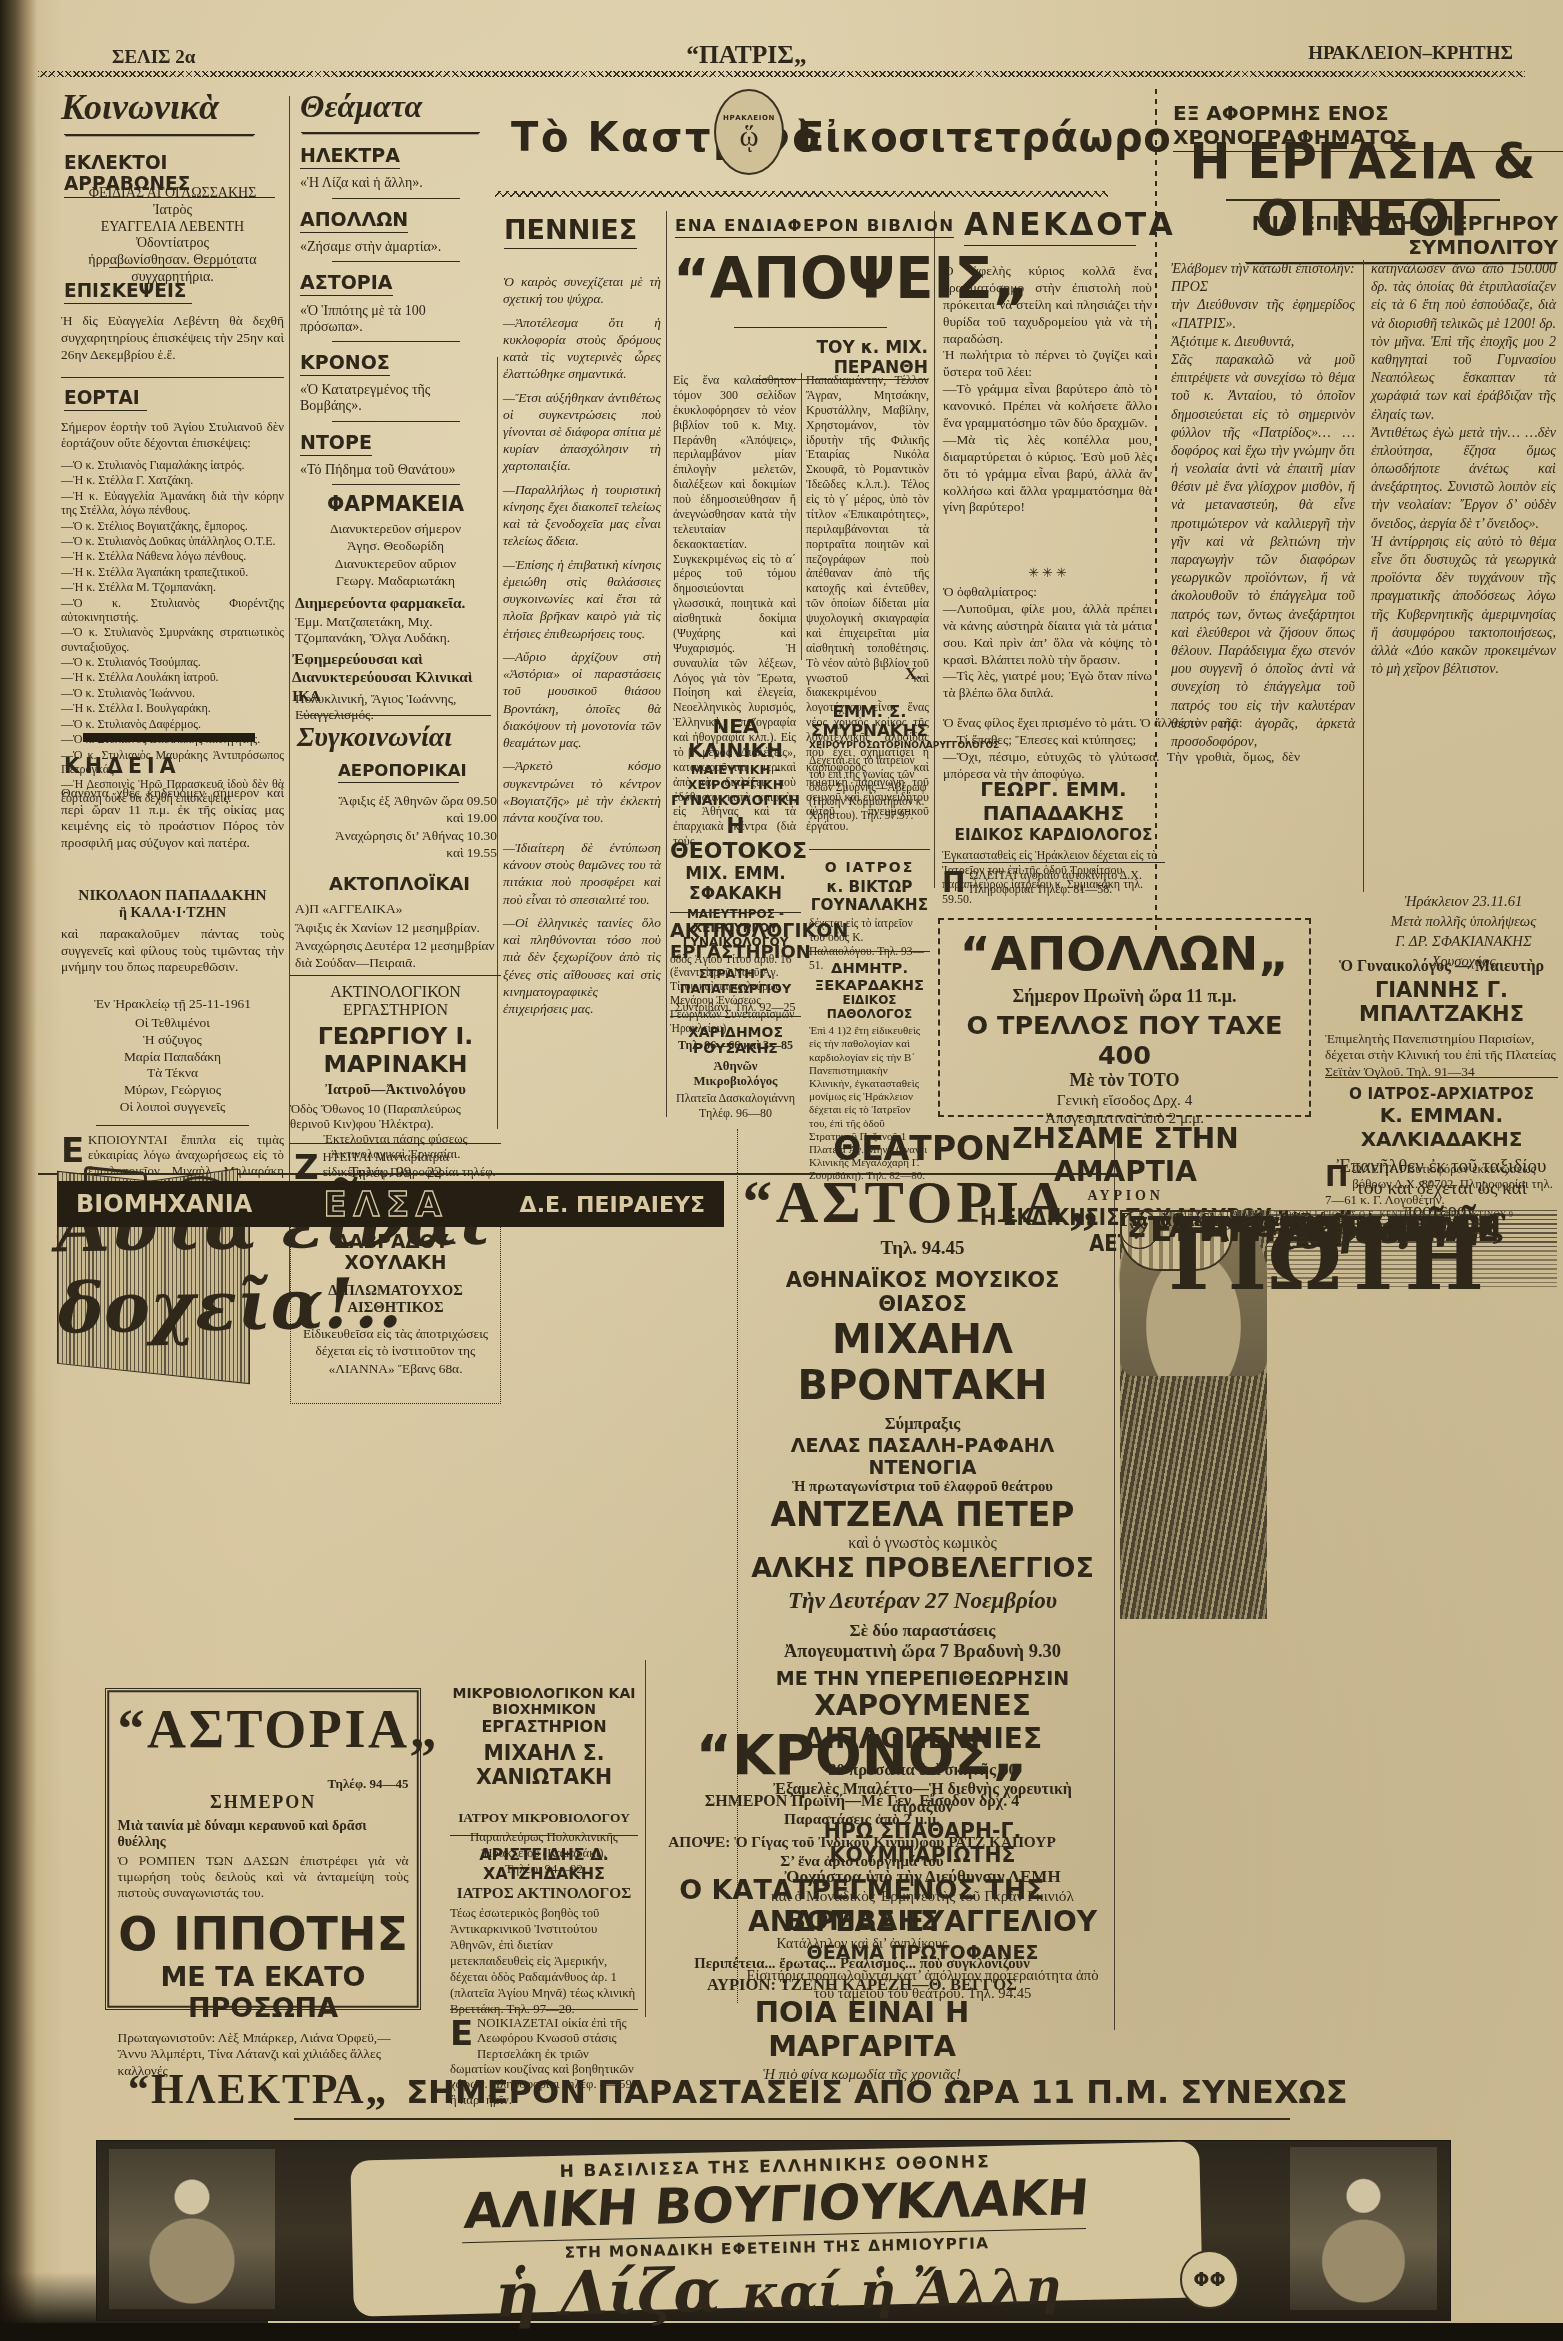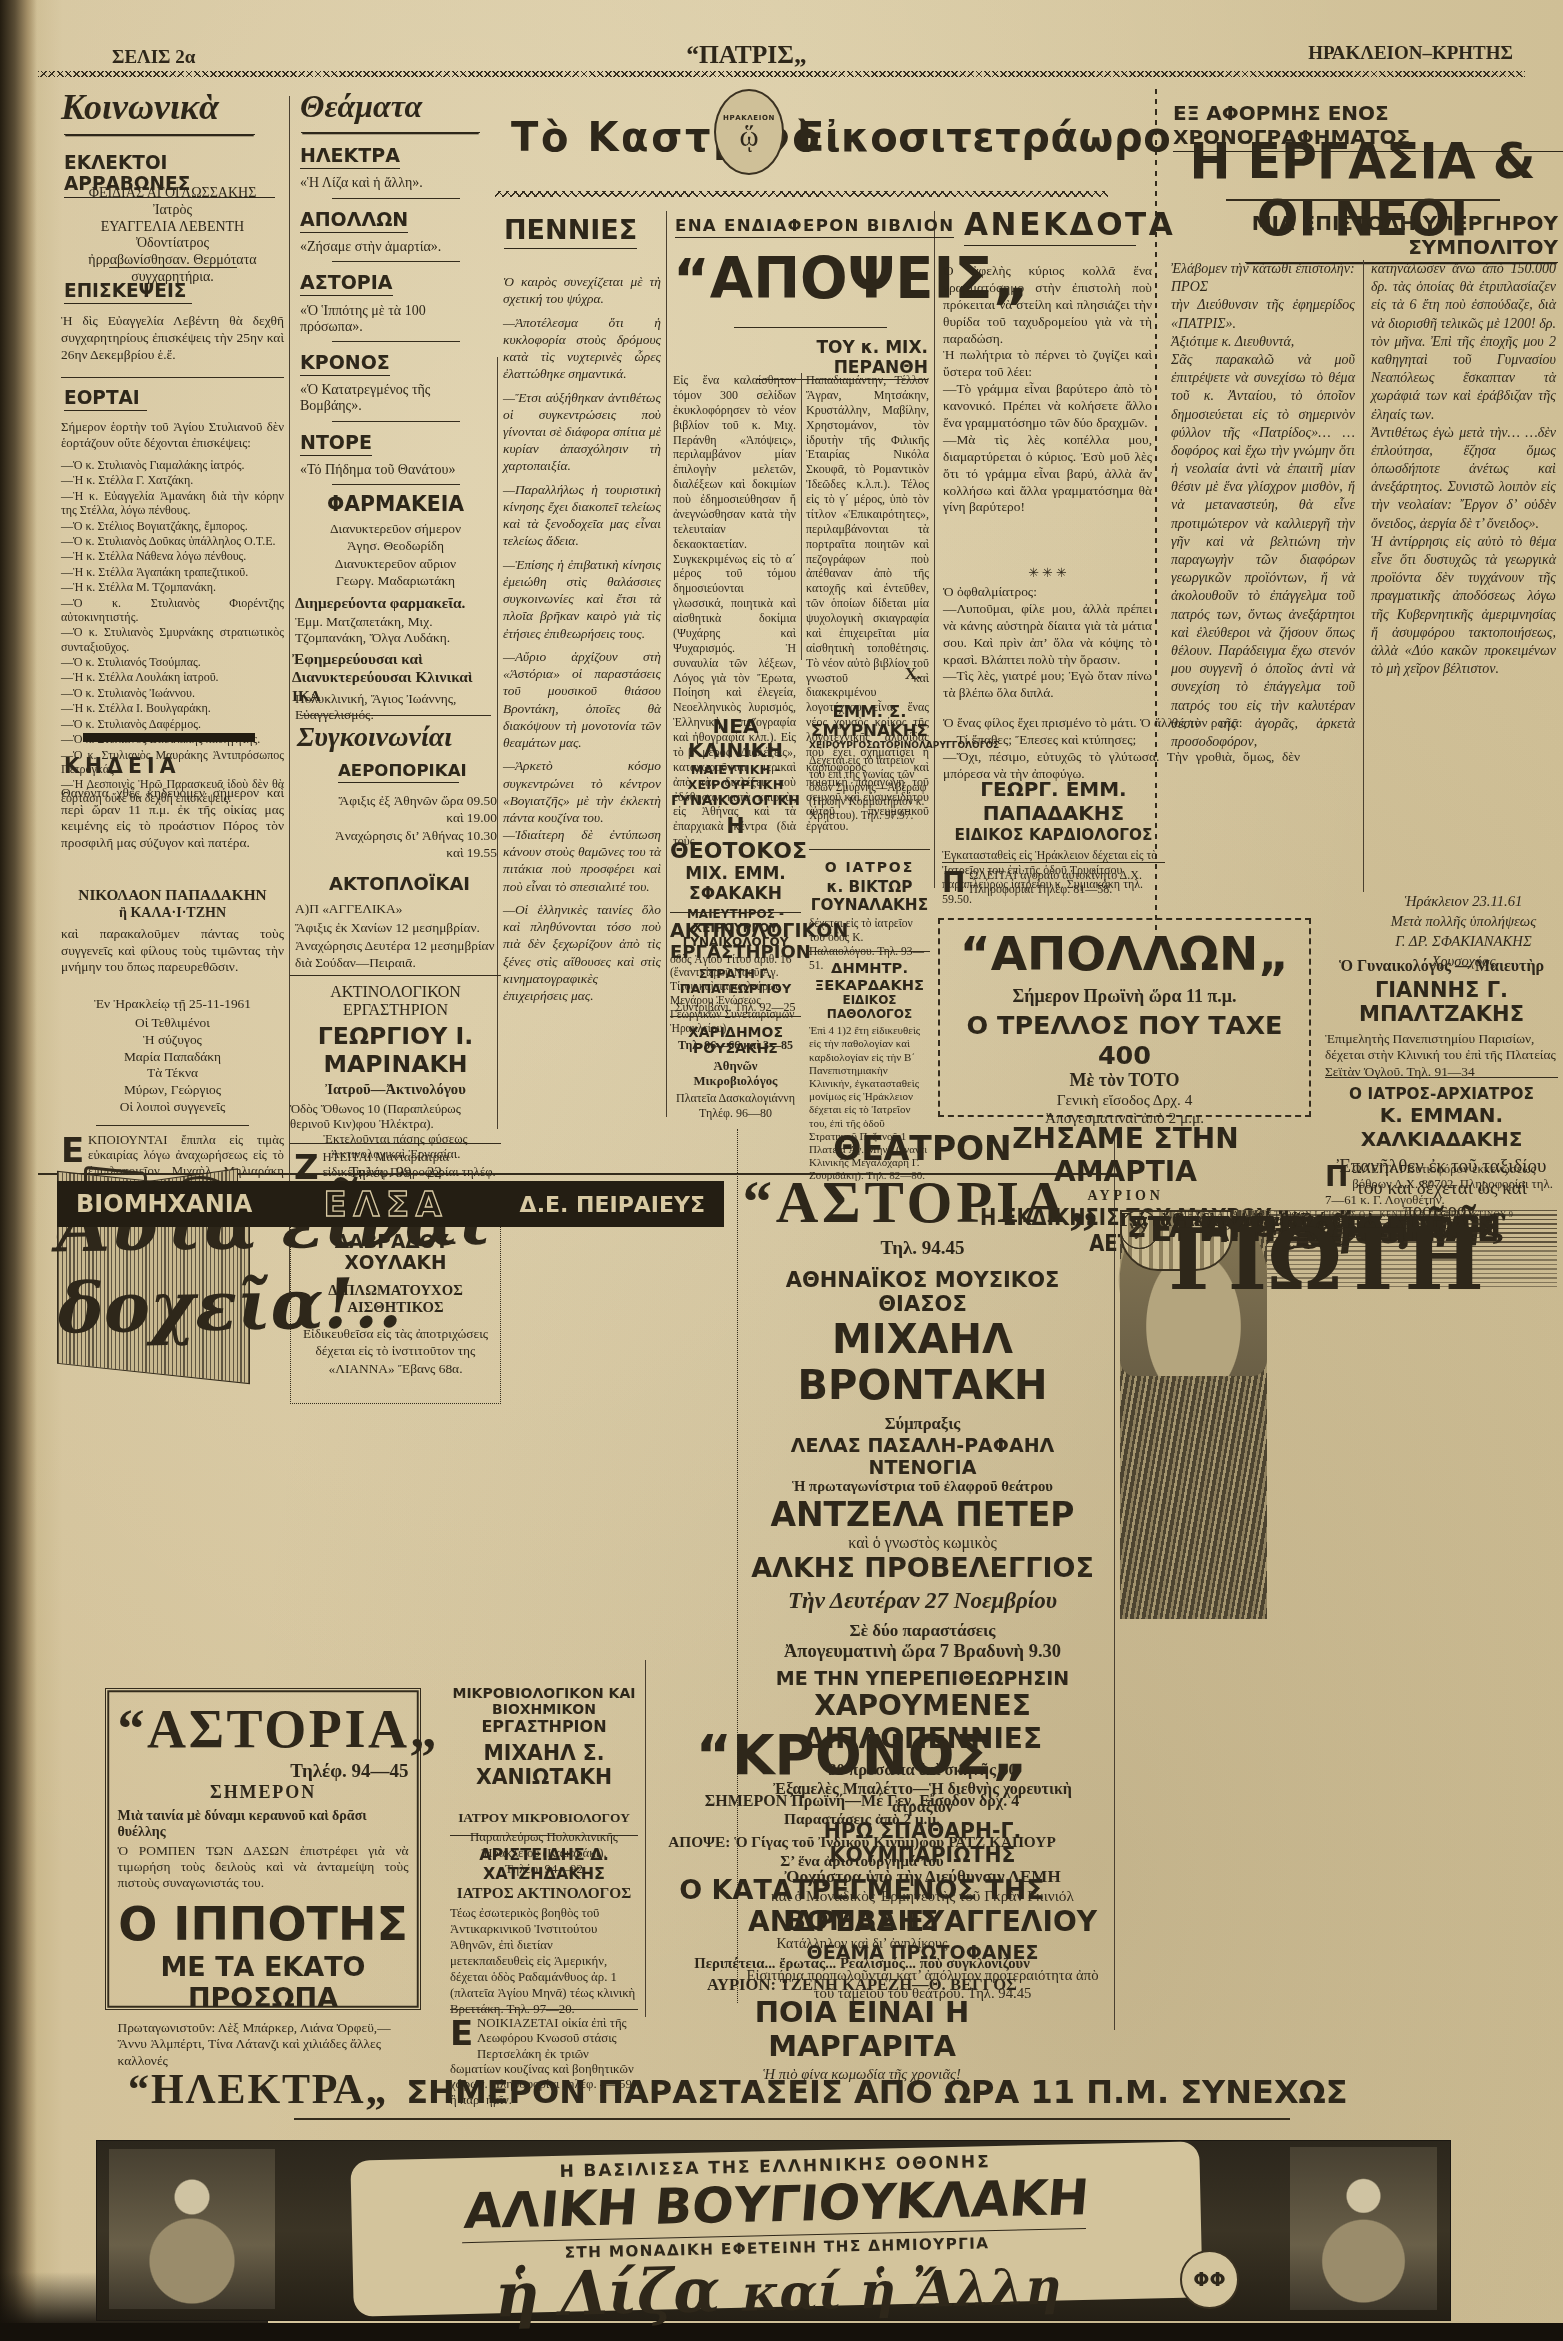--- a/index.html
+++ b/index.html
@@ -208,21 +208,21 @@
   <div class="b wavy" style="left:495px;top:191px;width:613px"></div>
 
   <div class="b ss bold u" style="left:504px;top:214px;font-size:27px">ΠΕΝΝΙΕΣ</div>
   <div class="b i j" style="left:503px;top:273px;width:158px;font-size:13.4px;line-height:1.28">
       <p style="margin:0 0 6.4px">Ὁ καιρὸς συνεχίζεται μὲ τὴ σχετική του ψύχρα.</p>
       <p style="margin:0 0 6.4px">—Ἀποτέλεσμα ὅτι ἡ κυκλοφορία στοὺς δρόμους κατὰ τὶς νυχτερινὲς ὧρες ἐλαττώθηκε σημαντικά.</p>
       <p style="margin:0 0 6.4px">—Ἔτσι αὐξήθηκαν ἀντιθέτως οἱ συγκεντρώσεις ποὺ γίνονται σὲ διάφορα σπίτια μὲ κυρίαν ἀπασχόλησιν τὴ χαρτοπαιξία.</p>
       <p style="margin:0 0 6.4px">—Παραλλήλως ἡ τουριστικὴ κίνησης ἔχει διακοπεῖ τελείως καὶ τὰ ξενοδοχεῖα μας εἶναι τελείως ἄδεια.</p>
       <p style="margin:0 0 6.4px">—Ἐπίσης ἡ ἐπιβατικὴ κίνησις ἐμειώθη στὶς θαλάσσιες συγκοινωνίες καὶ ἔτσι τὰ πλοῖα βρῆκαν καιρὸ γιὰ τὶς ἐτήσιες ἐπιθεωρήσεις τους.</p>
       <p style="margin:0 0 6.4px">—Αὔριο ἀρχίζουν στὴ «Ἀστόρια» οἱ παραστάσεις τοῦ μουσικοῦ θιάσου Βροντάκη, ὁποῖες θὰ διακόψουν τὴ μονοτονία τῶν θεαμάτων μας.</p>
-      <p style="margin:0 0 0">—Ἀρκετὸ κόσμο συγκεντρώνει τὸ κέντρον «Βογιατζῆς» μὲ τὴν ἐκλεκτὴ πάντα κουζίνα του.</p>
+      <p style="margin:0 0 13px">—Ἀρκετὸ κόσμο συγκεντρώνει τὸ κέντρον «Βογιατζῆς» μὲ τὴν ἐκλεκτὴ πάντα κουζίνα του.</p>
       <p style="margin:0 0 6.4px">—Ἰδιαίτερη δὲ ἐντύπωση κάνουν στοὺς θαμῶνες του τὰ πιτάκια ποὺ προσφέρει καὶ ποὺ εἶναι τὸ σπεσιαλιτέ του.</p>
       <p style="margin:0 0 6.4px">—Οἱ ἑλληνικὲς ταινίες ὅλο καὶ πληθύνονται τόσο ποὺ πιὰ δὲν ξεχωρίζουν ἀπὸ τὶς ξένες στὶς αἴθουσες καὶ στὶς κινηματογραφικὲς ἐπιχειρήσεις μας.</p>
     </div>
 
   <div class="b ss bold u1" style="left:675px;top:216px;font-size:16.6px;letter-spacing:1.3px">ΕΝΑ ΕΝΔΙΑΦΕΡΟΝ ΒΙΒΛΙΟΝ</div>
   <div class="b ss bold c" style="left:673px;top:246px;width:255px;font-size:56px">“ΑΠΟΨΕΙΣ„</div>
   <div class="b rule" style="left:734px;top:327px;width:153px"></div>
   <div class="b ss bold r u1" style="left:756px;top:337px;width:172px;font-size:17px">ΤΟΥ κ. ΜΙΧ. ΠΕΡΑΝΘΗ</div>
   <div class="b j" style="left:673px;top:373px;width:123px;font-size:12px;line-height:1.24">Εἰς ἕνα καλαίσθητον τόμον 300 σελίδων ἐκυκλοφόρησεν τὸ νέον βιβλίον τοῦ κ. Μιχ. Περάνθη «Ἀπόψεις», περιλαμβάνον μίαν ἐπιλογὴν μελετῶν, διαλέξεων καὶ δοκιμίων ποὺ ἐδημοσιεύθησαν ἤ ἀνεγνώσθησαν κατὰ τὴν τελευταίαν δεκαοκταετίαν. Συγκεκριμένως εἰς τὸ α΄ μέρος τοῦ τόμου δημοσιεύονται γλωσσικά, ποιητικὰ καὶ αἰσθητικὰ δοκίμια (Ψυχάρης καὶ Ψυχαρισμός. Ἡ συναυλία τῶν λέξεων, Λόγος γιὰ τὸν Ἔρωτα, Ποίηση καὶ ἐλεγεία, Νεοελληνικὸς λυρισμός, Ἑλληνικὴ πεζογραφία καὶ ἠθογραφία κλπ.). Εἰς τὸ β΄ μέρος «Διαλέξεις», καταχωροῦνται μερικαὶ ἀπὸ τὰς διαλέξεις ποὺ ἐδόθησαν κατὰ καιροὺς εἰς Ἀθήνας καὶ τὰ ἐπαρχιακὰ κέντρα (διὰ τοὺς</div>
   <div class="b j" style="left:806px;top:373px;width:123px;font-size:12px;line-height:1.24">Παπαδιαμάντην, Τέλλον Ἄγραν, Μητσάκην, Κρυστάλλην, Μαβίλην, Χρηστομάνον, τὸν ἱδρυτὴν τῆς Φιλικῆς Ἑταιρίας Νικόλα Σκουφᾶ, τὸ Ρομαντικὸν Ἰδεῶδες κ.λ.π.). Τέλος εἰς τὸ γ΄ μέρος, ὑπὸ τὸν τίτλον «Ἐπικαιρότητες», περιλαμβάνονται τὰ πορτραῖτα ποιητῶν καὶ πεζογράφων ποὺ ἀπέθαναν ἀπὸ τῆς κατοχῆς καὶ ἐντεῦθεν, τῶν ὁποίων δίδεται μία ψυχολογικὴ σκιαγραφία καὶ ἐπιχειρεῖται μία αἰσθητικὴ τοποθέτησις. Τὸ νέον αὐτὸ βιβλίον τοῦ γνωστοῦ καὶ διακεκριμένου λογοτέχνου εἶναι ἕνας νέος χρυσὸς κρίκος τῆς λογοτεχνικῆς ἁλυσίδας ποὺ ἔχει σχηματίσει ἡ καρποφόρος καὶ ποιοτικὴ παραγωγὴ τοῦ σεμνοῦ καὶ εὐσυνειδήτου αὐτοῦ πνευματικοῦ ἐργάτου.</div>
@@ -410,21 +410,21 @@
     <div style="position:absolute;left:60;top:970" class="face">ᴖ</div>
     <div class="bold" style="position:absolute;left:140;top:982;font-size:18.5px">Γιὰ κάθε κουρασμένο ὀργανισμὸ</div>
     <div class="ss bold c" style="position:absolute;left:20;top:1055;width:412px;font-size:33px;letter-spacing:2.6px">ΕΓΓΥΗΣΙΣ ΥΓΕΙΑΣ</div>
     <div class="ss bold c" style="position:absolute;left:20;top:1115;width:412px;font-size:33px;letter-spacing:3.8px">ΤΑ ΠΡΟΪΟΝΤΑ</div>
     <div class="bold c" style="position:absolute;left:20;top:1155;width:412px;font-size:84px;font-family:'DejaVu Serif',serif">ΓΙΩΤΗ</div>
     <div class="c" style="position:absolute;left:0;top:1268;width:437px;font-size:8.3px;letter-spacing:0.6px">ΒΙΟΜΗΧΑΝΙΑ ΠΑΙΔΙΚΩΝ ΤΡΟΦΩΝ  Ι. ΓΙΩΤΗΣ Ο.Ε.  ΚΕΝΤΡΙΚΑ ΓΡΑΦΕΙΑ  ΙΚΤΙΝΟΥ 9</div>
   </div>
 
   <div class="b dbox" style="left:105px;top:1688px;width:316px;height:322px;padding:9px 11.5px;box-sizing:border-box">
     <div class="bold c sf" style="font-size:54px;letter-spacing:2.6px">“ΑΣΤΟΡΙΑ„</div>
-    <div class="bold r" style="font-size:19px;margin-top:0">Τηλέφ. 94—45</div>
+    <div class="bold r" style="font-size:13px;margin-top:16px">Τηλέφ. 94—45</div>
     <div class="bold" style="font-size:18px;letter-spacing:1.9px;text-align:center">ΣΗΜΕΡΟΝ</div>
     <div class="bold" style="font-size:14px;margin-top:5.1px">Μιὰ ταινία μὲ δύναμι κεραυνοῦ καὶ δρᾶσι θυέλλης</div>
     <div class="j" style="font-size:13.4px;line-height:1.2;margin-top:2.6px">Ὁ ΡΟΜΠΕΝ ΤΩΝ ΔΑΣΩΝ ἐπιστρέφει γιὰ νὰ τιμωρήση τοὺς δειλοὺς καὶ νὰ ἀνταμείψη τοὺς πιστοὺς συναγωνιστάς του.</div>
     <div class="ss bold c" style="font-size:46px;margin-top:6.4px">Ο ΙΠΠΟΤΗΣ</div>
     <div class="ss bold c" style="font-size:27px">ΜΕ ΤΑ ΕΚΑΤΟ ΠΡΟΣΩΠΑ</div>
     <div style="font-size:13.4px;line-height:1.25;margin-top:6.4px">Πρωταγωνιστοῦν: Λὲξ Μπάρκερ, Λιάνα Ὀρφεϋ,—Ἄννυ Ἀλμπέρτι, Τίνα Λάτανζι καὶ χιλιάδες ἄλλες καλλονές</div>
   </div>
 
   <div class="b c" style="left:450px;top:1685px;width:188px">
     <div class="ss bold" style="font-size:14px">ΜΙΚΡΟΒΙΟΛΟΓΙΚΟΝ ΚΑΙ ΒΙΟΧΗΜΙΚΟΝ</div>

